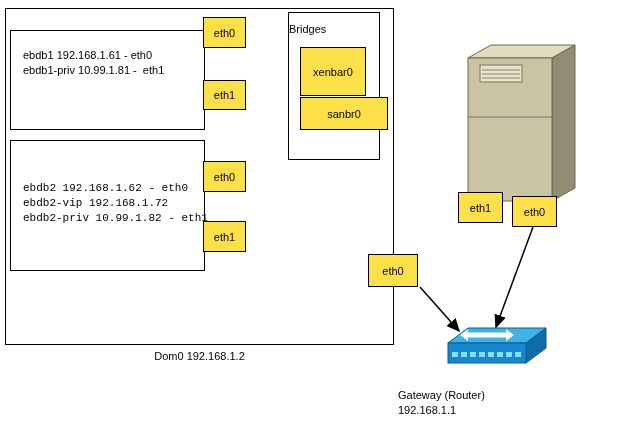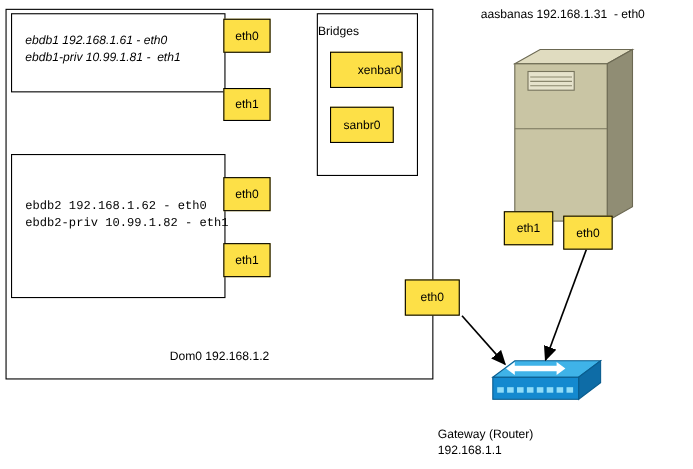--- a/index.html
+++ b/index.html
@@ -44,72 +44,73 @@
     position: absolute;
     left: 0; top: 0;
     z-index: 3;
     pointer-events: none;
   }
   #server-svg { position: absolute; left: 455px; top: 40px; z-index: 1; }
   #router-svg { position: absolute; left: 440px; top: 323px; z-index: 2; }
   .center-label {
     position: absolute;
     text-align: center;
+    margin-top: 32px;
   }
 </style>
 </head>
 <body>
 
 <div id="canvas">
 
   <div class="box" style="left:5px; top:8px; width:389px; height:337px;"></div>
   <div class="center-label" style="left:5px; top:318px; width:389px;">Dom0 192.168.1.2</div>
 
-  <div class="box" style="left:10px; top:12px; width:195px; height:72px;font-style:italic;">
+  <div class="box" style="left:10px; top:30px; width:195px; height:100px;">
     <div class="abs" style="left:12px; top:17px;">
       <div class="textline">ebdb1 192.168.1.61 - eth0</div>
       <div class="textline">ebdb1-priv 10.99.1.81 -  eth1</div>
     </div>
   </div>
   <div class="port" style="left:203px; top:17px; width:43px; height:31px;">
     <span>eth0</span>
   </div>
   <div class="port" style="left:203px; top:80px; width:43px; height:30px;">
     <span>eth1</span>
   </div>
 
   <div class="box" style="left:10px; top:140px; width:195px; height:131px;">
     <div class="abs" style="left:12px; top:40px;font-family:Liberation Mono, monospace;">
       <div class="textline">ebdb2 192.168.1.62 - eth0</div>
+      <div class="textline">ebdb2-vip 192.168.1.72</div>
       <div class="textline">ebdb2-priv 10.99.1.82 - eth1</div>
     </div>
   </div>
   <div class="port" style="left:203px; top:161px; width:43px; height:31px;">
     <span>eth0</span>
   </div>
   <div class="port" style="left:203px; top:221px; width:43px; height:31px;">
     <span>eth1</span>
   </div>
 
   <div class="box" style="left:288px; top:12px; width:92px; height:148px;">
     <div style="text-align:left; padding-top:10px;">Bridges</div>
   </div>
-  <div class="port" style="left:300px; top:47px; width:66px; height:33px;justify-content:flex-end;">
+  <div class="port" style="left:300px; top:47px; width:66px; height:49px;">
     <span>xenbar0</span>
   </div>
-  <div class="port" style="left:300px; top:97px; width:58px; height:33px;text-align:center;">
+  <div class="port" style="left:300px; top:97px; width:88px; height:33px;text-align:center;">
     <span>sanbr0</span>
   </div>
 
   <div class="port" style="left:368px; top:254px; width:50px; height:33px;">
     <span>eth0</span>
   </div>
 
   <div class="abs" style="left:437px; top:6px;">
-    <div class="textline">aasbanas 192.168.1.31  - eth0</div>
   </div>
 
   <svg id="server-svg" width="130" height="172" viewBox="0 0 130 172">
     <polygon points="13,18 36,5 120,5 97,18" stroke="#6b6852" stroke-width="1" fill="#E0DCC0"></polygon>
     <polygon points="97,18 120,5 120,148 97,161" stroke="#6b6852" stroke-width="1" fill="#908D74"></polygon>
     <rect x="13" y="18" width="84" height="143" stroke="#6b6852" stroke-width="1" fill="#C9C5A4"></rect>
     <rect x="25" y="25" width="42" height="17" stroke="#77745c" stroke-width="1" fill="#E6E3CC"></rect>
     <line x1="27" y1="30" x2="65" y2="30" stroke="#8a876d" stroke-width="1"></line>
     <line x1="27" y1="34" x2="65" y2="34" stroke="#8a876d" stroke-width="1"></line>
     <line x1="27" y1="38" x2="65" y2="38" stroke="#8a876d" stroke-width="1"></line>

